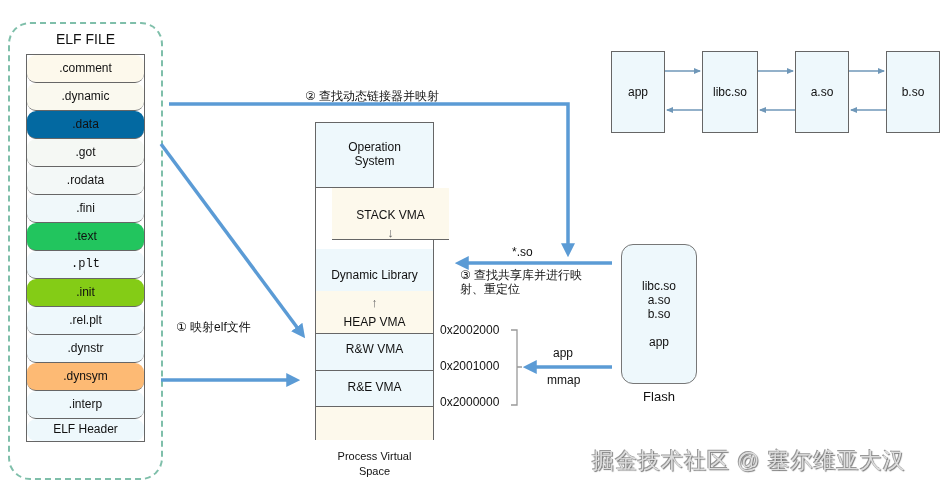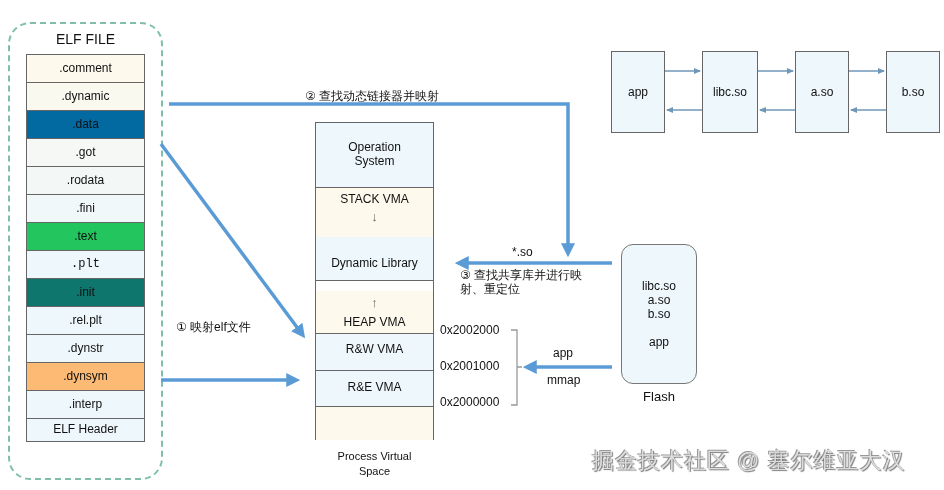--- a/index.html
+++ b/index.html
@@ -1,21 +1,21 @@
 <!DOCTYPE html>
 <html><head>
 <meta charset="utf-8">
 <style>
   html,body{margin:0;padding:0;background:#fff;}
   body{width:944px;height:490px;position:relative;overflow:hidden;font-family:"Liberation Sans","DejaVu Sans",sans-serif;color:#111;}
   .abs{position:absolute;}
   .elf-frame{left:8px;top:22px;width:155px;height:458px;border:2px dashed #7fbfaa;border-radius:22px;box-sizing:border-box;}
   .elf-title{left:8px;top:31px;width:155px;text-align:center;font-size:14px;}
   .elf-table{left:26px;top:54px;width:119px;border:1px solid #666;box-sizing:border-box;}
-  .elf-row{height:28px;line-height:27px;text-align:center;font-size:12px;border-bottom:1px solid #666;box-sizing:border-box;}
+  .elf-row{height:28px;line-height:27px;text-align:center;font-size:12px;border-bottom:1px solid #666;box-sizing:border-box;border-radius:9px;}
   .elf-row:last-child{border-bottom:none;height:22px;line-height:21px;}
   .proc{left:315px;top:122px;width:119px;height:318px;border:1px solid #666;box-sizing:border-box;}
   .seg{position:absolute;left:0;width:100%;border-bottom:1px solid #666;box-sizing:border-box;text-align:center;font-size:12px;}
   .blue{background:#eef8fc;}
   .cream{background:#fdf9ec;}
   .chain-box{position:absolute;top:51px;height:82px;border:1px solid #666;background:#eef8fc;box-sizing:border-box;font-size:12px;display:flex;align-items:center;justify-content:center;}
   .flash{left:621px;top:244px;width:76px;height:140px;border:1px solid #777;border-radius:12px;background:#eef8fc;box-sizing:border-box;font-size:12px;text-align:center;}
   .label{font-size:12px;}
   .watermark{left:592px;top:446px;font-size:22px;color:#ddd;text-shadow:1px 1px 1px #777,-1px -1px 0 #999;letter-spacing:1px;}
   svg{position:absolute;left:0;top:0;}
@@ -27,38 +27,38 @@
 <div class="abs elf-title">ELF FILE</div>
 <div class="abs elf-table" id="elf-table">
     <div class="elf-row" style="background: rgb(253, 249, 236);">.comment</div>
     <div class="elf-row" style="background: rgb(250, 249, 239);">.dynamic</div>
     <div class="elf-row" style="background: #0369a1;">.data</div>
     <div class="elf-row" style="background: rgb(245, 248, 244);">.got</div>
     <div class="elf-row" style="background: rgb(243, 248, 247);">.rodata</div>
     <div class="elf-row" style="background: rgb(240, 248, 250);">.fini</div>
     <div class="elf-row" style="background: #22c55e;">.text</div>
     <div class="elf-row" style="background: rgb(238, 248, 252); font-family: Liberation Mono, monospace;">.plt</div>
-    <div class="elf-row" style="background: #0f766e;">.init</div>
+    <div class="elf-row" style="background: #84cc16;">.init</div>
     <div class="elf-row" style="background: rgb(238, 248, 252);">.rel.plt</div>
     <div class="elf-row" style="background: rgb(238, 248, 252);">.dynstr</div>
     <div class="elf-row" style="background: #fdba74;">.dynsym</div>
     <div class="elf-row" style="background: rgb(238, 248, 252);">.interp</div>
     <div class="elf-row" style="background: rgb(238, 248, 252);">ELF Header</div>
   </div>
 
 <div class="abs proc">
   <div class="seg blue" style="top:0;height:65px;padding-top:17px;line-height:14px;">
     <div>Operation</div>
     <div>System</div>
   </div>
-  <div class="seg cream" style="top:65px;height:52px;padding-top:4px;">
+  <div class="seg cream" style="top:65px;height:52px;padding-top:20px;margin-left:16px;">
     <div>STACK VMA</div>
     <div style="color:#666;font-size:13px;line-height:14px;margin-top:4px;">↓</div>
   </div>
-  <div class="seg blue" style="top:114px;height:44px;line-height:53px;">Dynamic Library</div>
+  <div class="seg blue" style="top:126px;height:54px;line-height:53px;">Dynamic Library</div>
   <div class="seg cream" style="top:168px;height:43px;padding-top:5px;">
     <div style="color:#666;font-size:13px;line-height:13px;">↑</div>
     <div style="margin-top:6px;">HEAP VMA</div>
   </div>
   <div class="seg blue" style="top:211px;height:37px;line-height:30px;">R&amp;W  VMA</div>
   <div class="seg blue" style="top:248px;height:36px;line-height:32px;">R&amp;E  VMA</div>
   <div class="seg cream" style="top:284px;height:33px;border-bottom:none;"></div>
 </div>
 <div class="abs" style="left:315px;top:449px;width:119px;text-align:center;font-size:11px;line-height:15px;">
   <div>Process Virtual</div>

